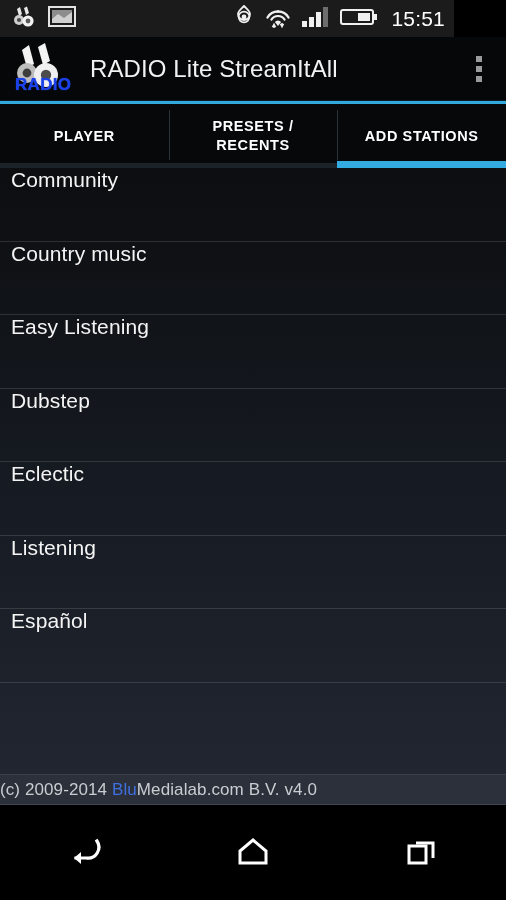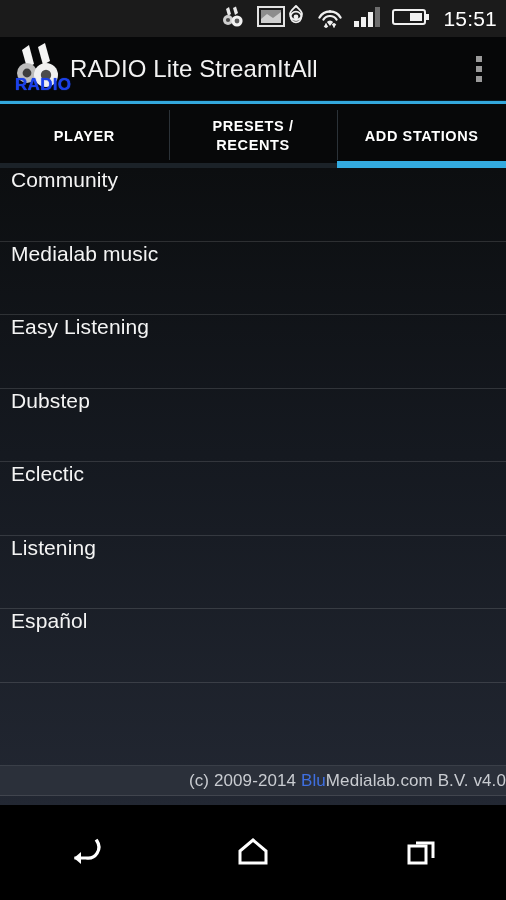--- a/index.html
+++ b/index.html
@@ -6,23 +6,23 @@
   html,body {
     width:506px; height:900px;
     background:#000;
     font-family:"Liberation Sans", sans-serif;
     overflow:hidden;
   }
   #screen { position:relative; width:506px; height:900px; background:#000; }
 
   
   .statusbar{
-    position:absolute; top:0; left:0; width:506px; height:37px;
+    position:absolute; top:0; left:0; width:454px; height:37px;
     background:#1b1b1b;
-    display:flex; align-items:center; justify-content:flex-end;
+    display:flex; align-items:center; justify-content:space-between;
     padding:0 9px 0 12px;
   }
   .sb-left{ display:flex; align-items:center; gap:12px; }
   .sb-right{ display:flex; align-items:center; gap:9px; }
   .sb-clock{
     color:#fff; font-size:21px; letter-spacing:0.2px; margin-left:4px;
     font-family:"Liberation Sans", sans-serif;
   }
 
   
@@ -31,21 +31,21 @@
     background:#060708;
     display:flex; align-items:center; padding:0 10px 0 12px;
   }
   .logo{ width:58px; height:52px; position:relative; flex:0 0 auto; }
   .logo-word{
     position:absolute; bottom:0px; left:3px;
     color:#1b40e8; font-size:17px; font-weight:bold;
     letter-spacing:0.3px; text-shadow:0 0 1px #2a55ff;
   }
   .app-title{
-    color:#f2f2f2; font-size:24px; margin-left:0; flex:1 1 auto;
+    color:#f2f2f2; font-size:24px; margin-left:20px; flex:1 1 auto;
     white-space:nowrap; letter-spacing:0.1px;
   }
   .overflow{
     width:34px; height:48px; display:flex; flex-direction:column;
     align-items:center; justify-content:center; gap:4px; cursor:pointer;
   }
   .overflow i{ display:block; width:6px; height:6px; background:#9a9a9a; }
 
   .ab-rule{
     position:absolute; top:100px; left:0; width:506px; height:4px;
@@ -88,23 +88,23 @@
   .row::after{
     content:""; position:absolute; left:0; right:0; bottom:0;
     height:1px; background:rgba(255,255,255,0.13);
   }
   .row-label{
     color:#f4f4f4; font-size:21px; letter-spacing:0.1px;
   }
 
   
   .footer{
-    position:absolute; left:0; bottom:104px; width:506px; height:31px;
+    position:absolute; left:0; bottom:95px; width:506px; height:31px;
     background:#2b303a;
-    display:flex; align-items:center; justify-content:flex-end;
+    display:flex; align-items:center; justify-content:flex-start;
     border-top:1px solid rgba(255,255,255,0.07);
     border-bottom:1px solid rgba(255,255,255,0.10);
   }
   .footer-text{ color:#c9ccd1; font-size:17px; letter-spacing:0.1px; }
   .footer-text .blu{ color:#3f6fe0; }
 
   
   .navbar{
     position:absolute; left:0; bottom:0; width:506px; height:95px;
     background:#000; display:flex; align-items:center;
@@ -212,21 +212,21 @@
       <span class="tab-label">ADD STATIONS</span>
       <span class="indicator"></span>
     </div>
   </div>
 
   <div class="list">
     <div class="row">
       <span class="row-label">Community</span>
     </div>
     <div class="row">
-      <span class="row-label">Medialab music</span>
+      <span class="row-label">Country music</span>
     </div>
     <div class="row">
       <span class="row-label">Easy Listening</span>
     </div>
     <div class="row">
       <span class="row-label">Dubstep</span>
     </div>
     <div class="row">
       <span class="row-label">Eclectic</span>
     </div>

